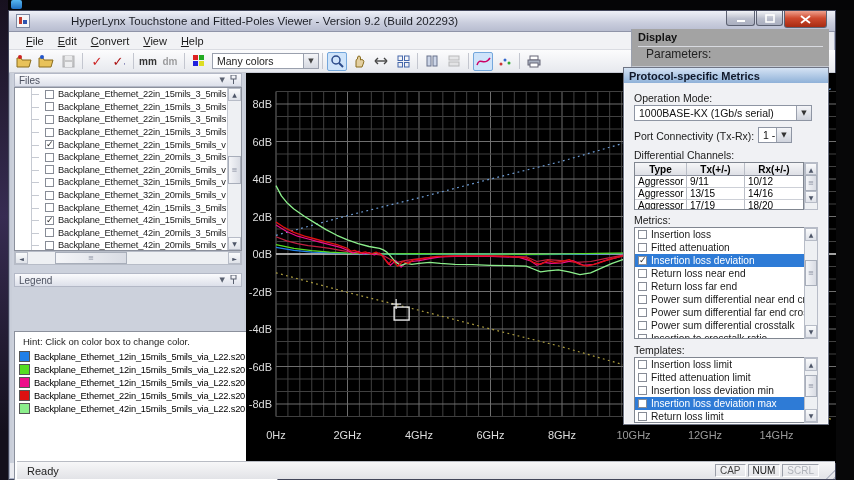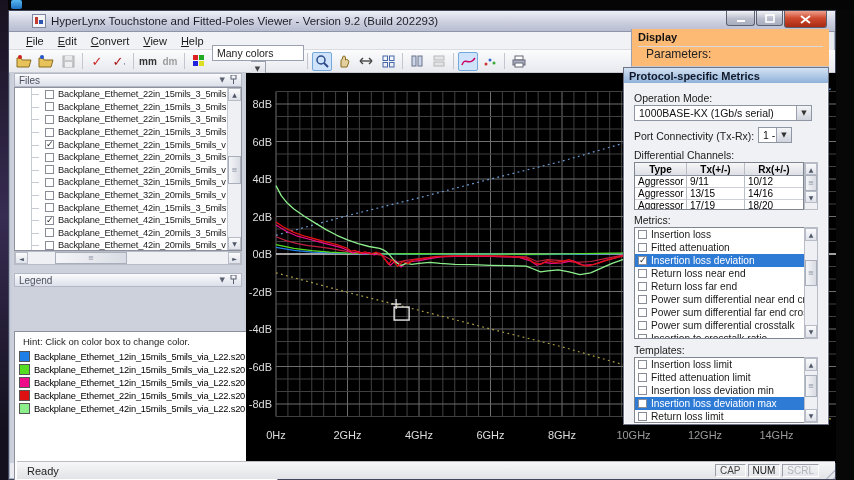--- a/index.html
+++ b/index.html
@@ -7,42 +7,42 @@
   #screen{position:relative;width:854px;height:480px;background:#070708;overflow:hidden;}
   .glyph{font-family:"DejaVu Sans",sans-serif;}
 
   
   #top-strip{position:absolute;left:0;top:0;width:854px;height:10px;background:#050506;}
   #top-chip{position:absolute;left:11px;top:0;width:11px;height:9px;background:linear-gradient(#57b7f0,#1f6fc0);border-radius:2px;}
   #left-strip{position:absolute;left:0;top:0;width:8px;height:480px;background:linear-gradient(#17111f,#372c52 45%,#14101d 90%);}
 
   
   #window{position:absolute;left:8px;top:10px;width:828px;height:470px;background:#e9eaef;border:1px solid #42465a;box-shadow:inset 0 0 0 1px #aab0c4;}
-  #titlebar{position:absolute;left:0;top:0;right:0;height:21px;background:linear-gradient(#eef0f7,#c9cddd 60%,#b8bdd0);border-bottom:1px solid #8f94a8;display:flex;align-items:center;padding-left:23px;}
+  #titlebar{position:absolute;left:0;top:0;right:0;height:21px;background:linear-gradient(#eef0f7,#c9cddd 60%,#b8bdd0);border-bottom:1px solid #8f94a8;display:flex;align-items:center;padding-left:7px;gap:36px;}
   #app-icon{width:14px;height:14px;background:#f5f5f8;border:1px solid #7d87a0;margin-right:5px;position:relative;flex:0 0 auto;}
   #app-icon i{position:absolute;left:2px;top:2px;width:3px;height:7px;background:#c23b2e;}
   #app-icon b{position:absolute;left:6px;top:5px;width:4px;height:4px;background:#2d54b0;}
   #title-text{font-size:11.5px;color:#1c1e26;white-space:nowrap;overflow:hidden;}
   #caption-buttons{position:absolute;right:8px;top:0;display:flex;}
   .capbtn{height:15px;border:1px solid #5c6172;border-top:none;background:linear-gradient(#f2f3f7,#b9bdcb 55%,#a9aebf);display:flex;align-items:center;justify-content:center;border-radius:0 0 3px 3px;margin-left:1px;}
   #btn-min{width:29px;} #btn-max{width:27px;}
   #btn-close{width:43px;height:17px;background:linear-gradient(#efa28f,#cf4a2f 45%,#a72a12);}
   .capbtn svg{display:block;}
 
   #menubar{position:absolute;left:0;top:21px;right:16px;height:18px;background:#f1f2f5;border-bottom:1px solid #dadce2;display:flex;align-items:center;padding-left:10px;font-size:11px;color:#1a1a1a;}
   .menu-item{padding:1px 7px;}
 
   #toolbar{position:absolute;left:0;top:39px;right:0;height:23px;background:linear-gradient(#fcfcfd,#e7e9ee);border-bottom:1px solid #c7cad3;display:flex;align-items:center;padding-left:4px;}
   .tbtn{width:20px;height:19px;display:flex;align-items:center;justify-content:center;border:1px solid transparent;border-radius:2px;margin:0 1px;font-size:10px;}
   .tbtn.active{background:#cfe4fa;border-color:#74a7dc;}
   .tbtn.disabled{opacity:.45;filter:grayscale(1);}
   .tsep{width:1px;height:16px;background:#c3c6cf;margin:0 3px;}
   .tbtn svg{display:block;}
   .ttext{font-weight:bold;font-size:10px;color:#333;}
-  #color-combo{display:flex;align-items:center;margin-left:2px;flex-direction:column;}
+  #color-combo{display:flex;align-items:center;margin-left:2px;}
   #combo-field{width:92px;height:16px;background:#fff;border:1px solid #9aa0ad;font-size:10.5px;color:#222;padding:1px 4px;line-height:13px;}
   #combo-arrow{width:15px;height:16px;background:linear-gradient(#f4f5f8,#d6d9e1);border:1px solid #9aa0ad;border-left:none;font-size:7px;color:#444;display:flex;align-items:center;justify-content:center;}
 
   
   #client{position:absolute;left:1px;top:62px;width:826px;height:390px;background:#c9ced9;}
 
   
   #dock{position:absolute;left:2px;top:0;width:232px;height:390px;background:#ccd1dc;}
   .panel-hdr{position:absolute;left:2px;width:228px;height:14px;background:linear-gradient(#fbfbfd,#dde0ea);border:1px solid #b3b8c6;font-size:10px;color:#4c5160;display:flex;align-items:center;padding:0 4px;}
   .panel-hdr .spacer{flex:1;}
@@ -71,21 +71,21 @@
   #legend-hint{padding:4px 0 3px 8px;color:#222;font-size:9.5px;white-space:nowrap;}
   .legend-row{height:13px;display:flex;align-items:center;padding-left:4px;white-space:nowrap;}
   .swatch{width:11px;height:11px;border:1px solid #555;margin-right:4px;flex:0 0 auto;}
   .legend-label{overflow:hidden;letter-spacing:-0.2px;}
 
   
   #chart{position:absolute;left:236px;top:0;width:590px;height:390px;background:#000;}
   #readout{position:absolute;right:36px;top:387px;color:#e8e8e8;font-size:11px;font-family:Liberation Mono, monospace;}
 
   
-  #display-panel{position:absolute;left:622px;top:18px;width:198px;height:38px;background:#fdba74;border-left:1px solid #9aa0ad;border-bottom:1px solid #c4c8d0;z-index:4;padding:2px 6px;}
+  #display-panel{position:absolute;left:622px;top:18px;width:198px;height:38px;background:#a3a3a3;border-left:1px solid #9aa0ad;border-bottom:1px solid #c4c8d0;z-index:4;padding:2px 6px;}
   #display-title{font-size:11px;font-weight:bold;color:#111;}
   #display-params{font-size:12px;color:#222;margin-top:3px;padding-left:8px;border-top:1px solid #d8dae0;}
 
   #metrics-panel{position:absolute;left:614px;top:56px;width:206px;height:358px;background:#f0f1f4;border:1px solid #6e7484;box-shadow:0 0 0 1px #fafafc inset;z-index:5;}
   #metrics-title{height:15px;background:linear-gradient(#d5e3f4,#8fb1d8);font-size:11px;font-weight:bold;color:#10182a;display:flex;align-items:center;padding-left:5px;}
   .plabel{position:absolute;font-size:10.5px;color:#1a1a1a;}
   .pcombo{position:absolute;height:16px;background:#fff;border:1px solid #8e95a3;font-size:10.5px;color:#111;display:flex;align-items:center;}
   .pcombo .val{flex:1;padding:0 4px;white-space:nowrap;overflow:hidden;}
   .pcombo .arrow{width:15px;height:100%;background:linear-gradient(#f4f5f8,#cfd3dc);border-left:1px solid #9aa0ad;font-size:7px;color:#333;display:flex;align-items:center;justify-content:center;}
 

